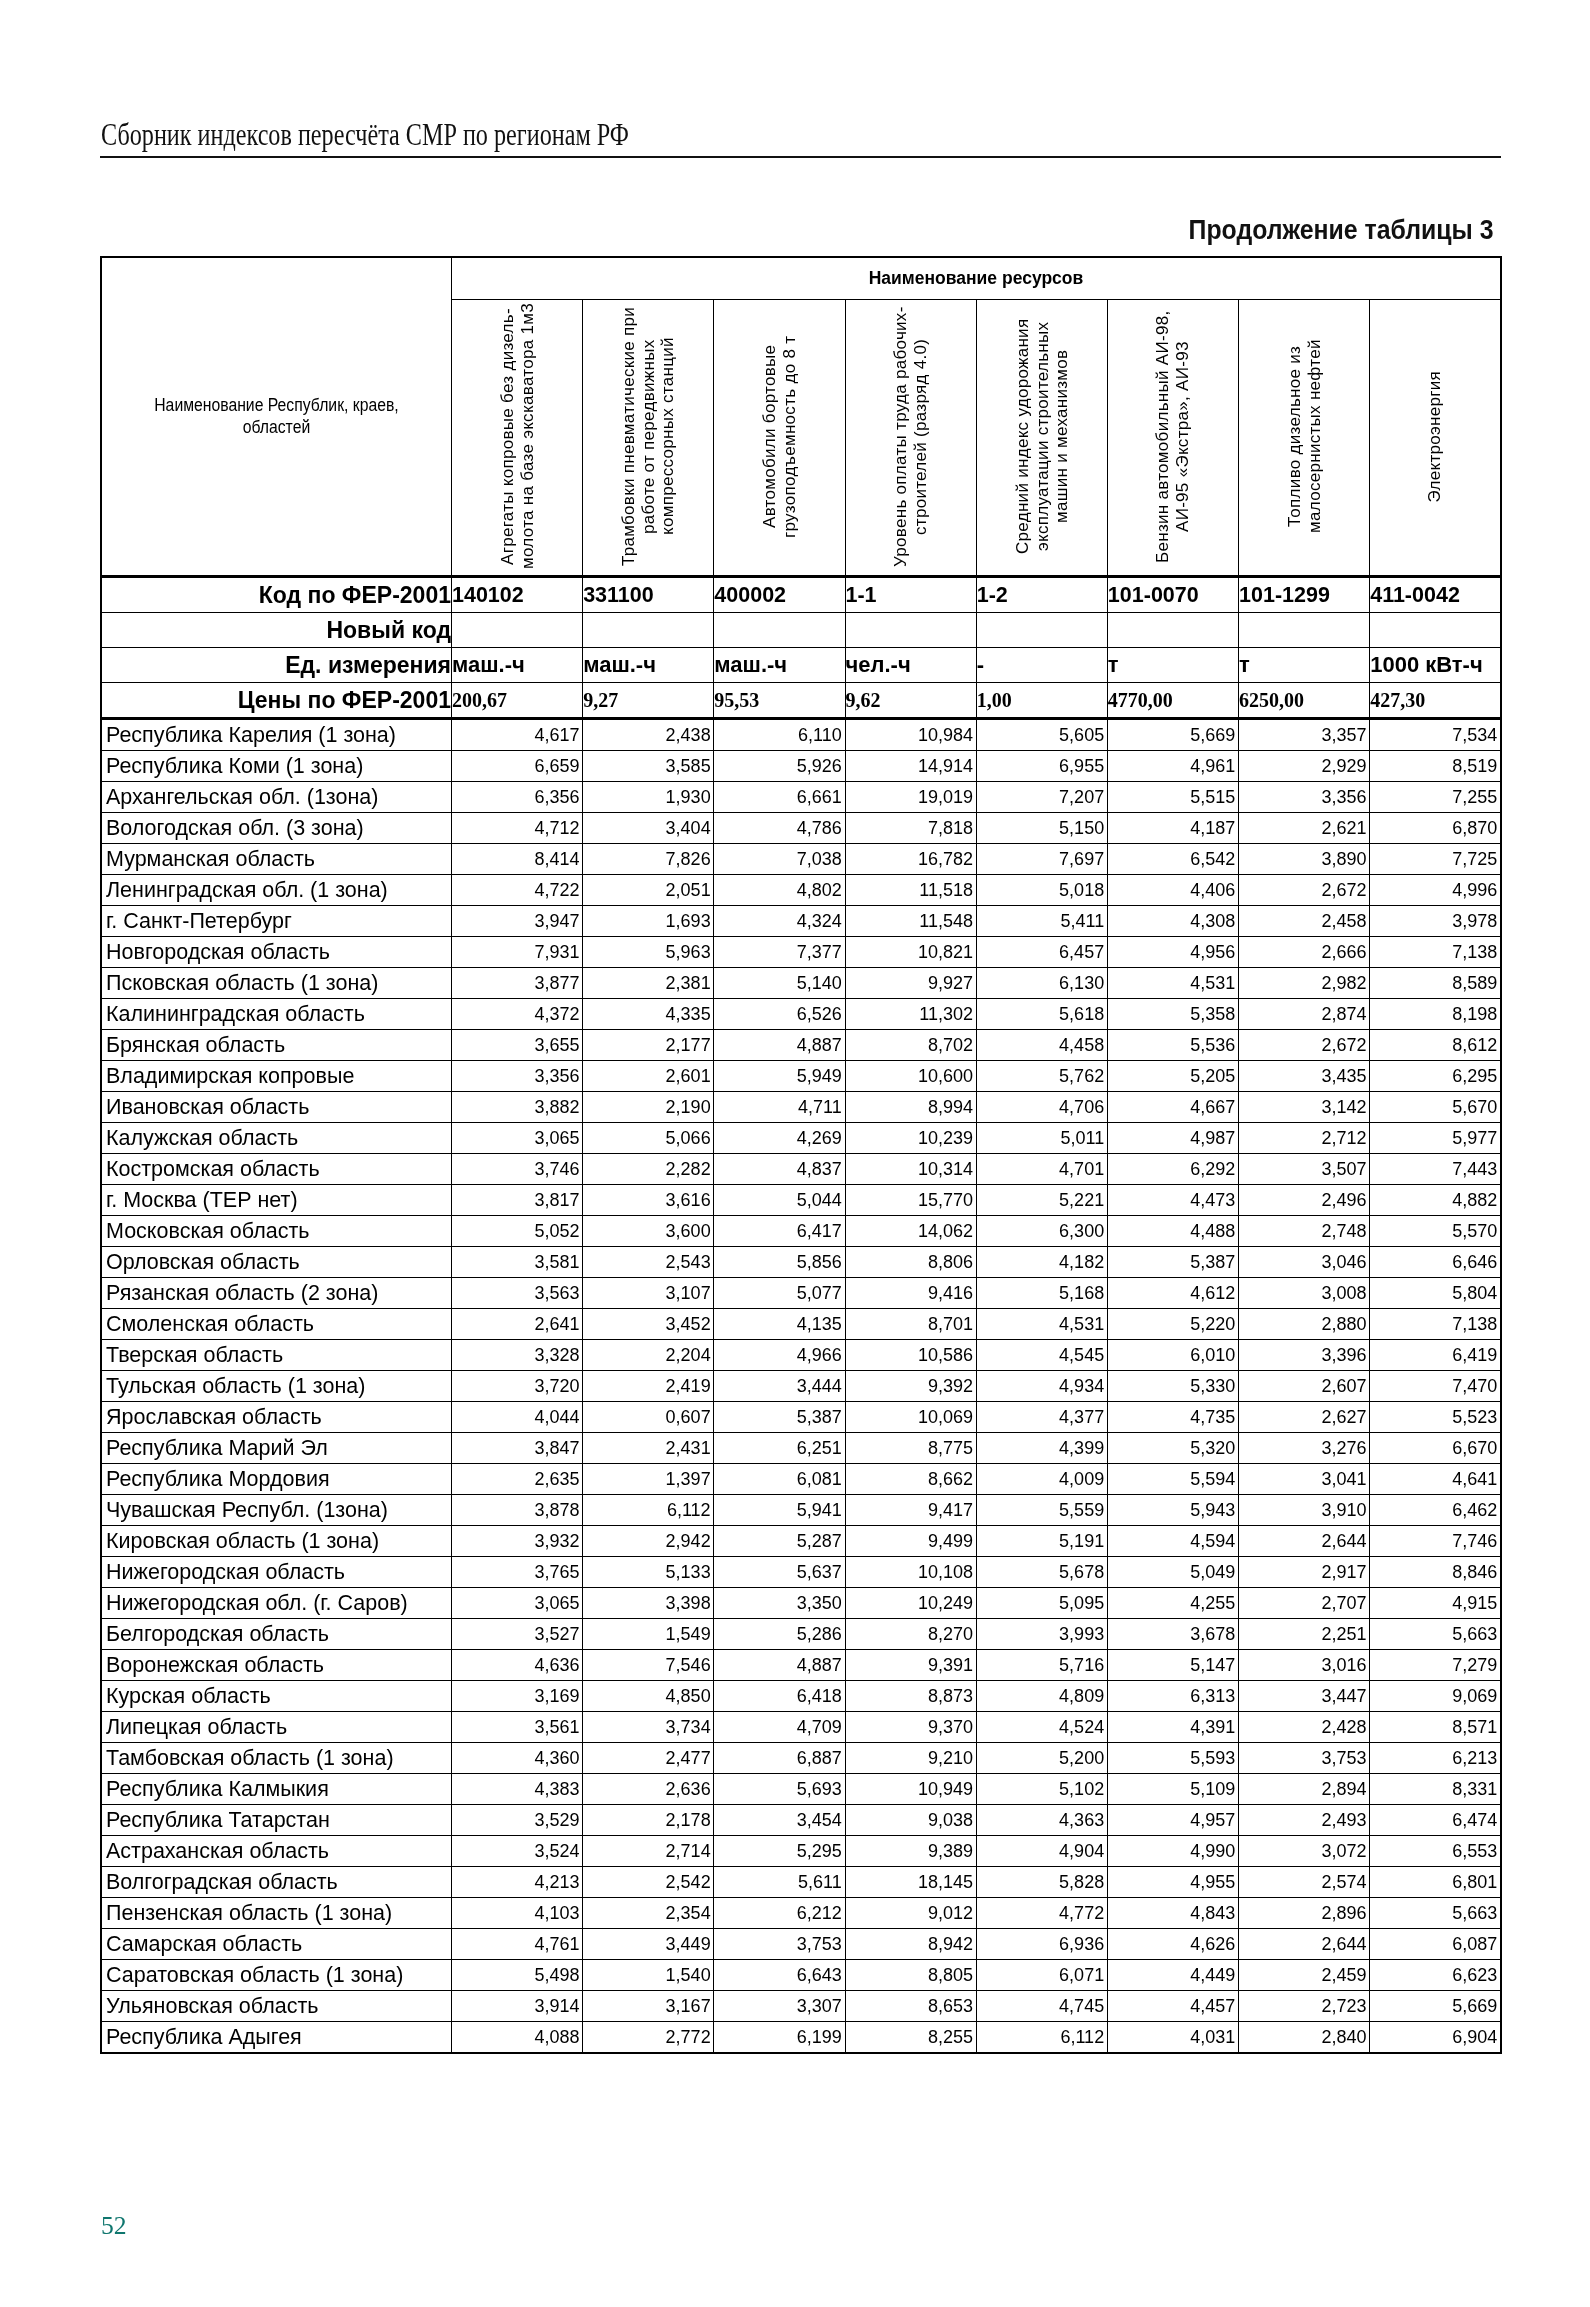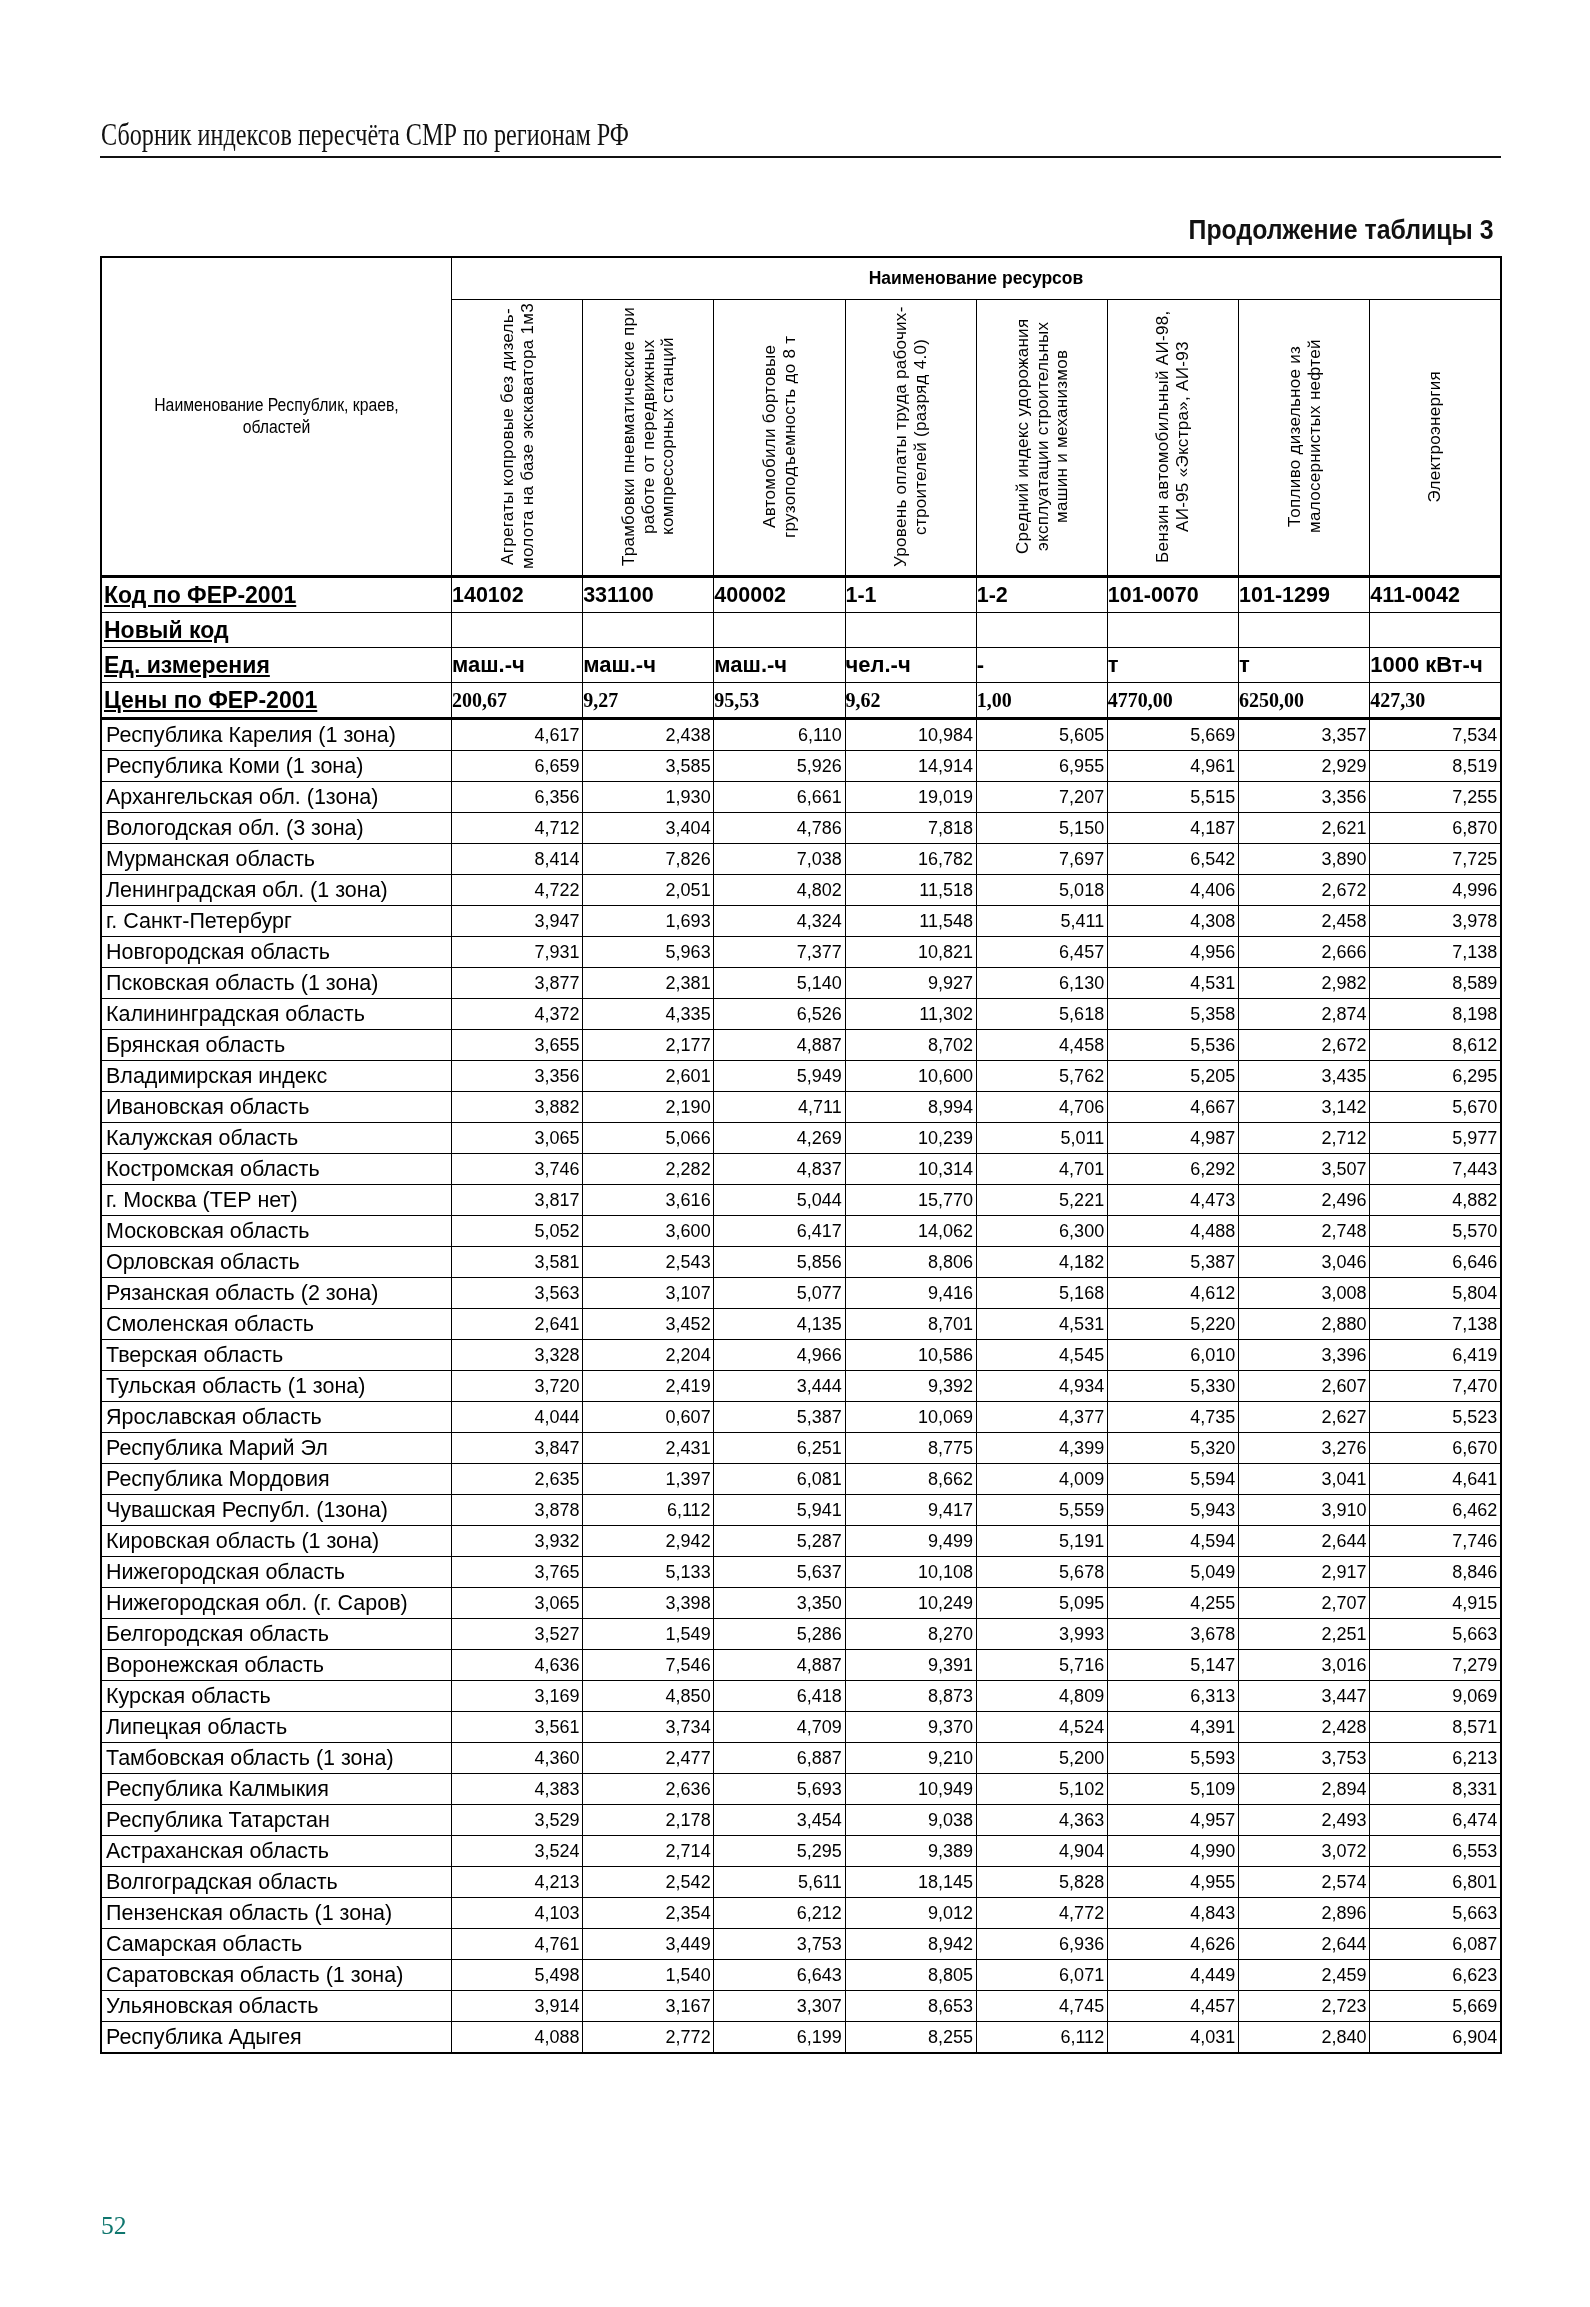--- a/index.html
+++ b/index.html
@@ -29,21 +29,21 @@
     transform: scaleX(0.9);
   }
   .hdr-group { height: 41px; font-weight: bold; font-size: 17.5px; text-align: center; vertical-align: middle; }
   .hdr-vert { height: 275px; vertical-align: middle; text-align: center; font-weight: normal; position: relative; }
   .vert-text {
     writing-mode: vertical-rl; transform: rotate(180deg);
     font-size: 17px; line-height: 19.5px; display: inline-block; max-height: 269px; text-align: center;
     letter-spacing: 0.3px;
   }
   tr.meta td { height: 34px; font-weight: bold; font-size: 22px; }
-  tr.meta td.label { text-align: left; padding-left: 2px; font-size: 23px; transform-origin: left center; text-decoration: underline; }
+  tr.meta td.label { text-align: right; padding-left: 12px; font-size: 23px; transform-origin: left center; }
   tr.meta td.v { text-align: left; }
   tr.meta-code td.v { font-family: "Liberation Sans Narrow", "Liberation Sans", sans-serif; font-size: 21.5px; }
   tr.meta-price td.v { font-family: "Liberation Serif", serif; font-size: 20px; }
   tr.meta-price td { border-bottom: 3.4px solid #000; }
   tr.meta-code td { border-top: 3.4px solid #000; }
   tr.data td { height: 30px; font-size: 20px; line-height: 20px; }
   tr.data td.name { padding-left: 4px; white-space: nowrap; font-size: 21.5px; }
   tr.data td.num { text-align: right; padding-right: 2.7px; font-size: 18px; }
   .page-number {
     position: absolute; left: 101px; top: 2211px;
@@ -247,21 +247,21 @@
         <td class="num">3,655</td>
         <td class="num">2,177</td>
         <td class="num">4,887</td>
         <td class="num">8,702</td>
         <td class="num">4,458</td>
         <td class="num">5,536</td>
         <td class="num">2,672</td>
         <td class="num">8,612</td>
       </tr>
       <tr class="data">
-        <td class="name">Владимирская индекс</td>
+        <td class="name">Владимирская копровые</td>
         <td class="num">3,356</td>
         <td class="num">2,601</td>
         <td class="num">5,949</td>
         <td class="num">10,600</td>
         <td class="num">5,762</td>
         <td class="num">5,205</td>
         <td class="num">3,435</td>
         <td class="num">6,295</td>
       </tr>
       <tr class="data">

